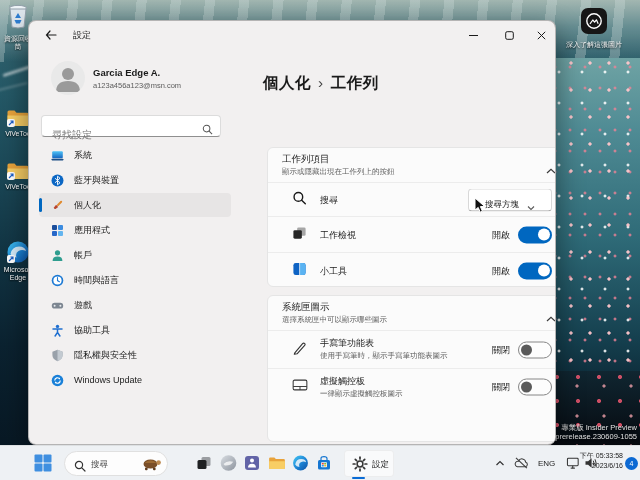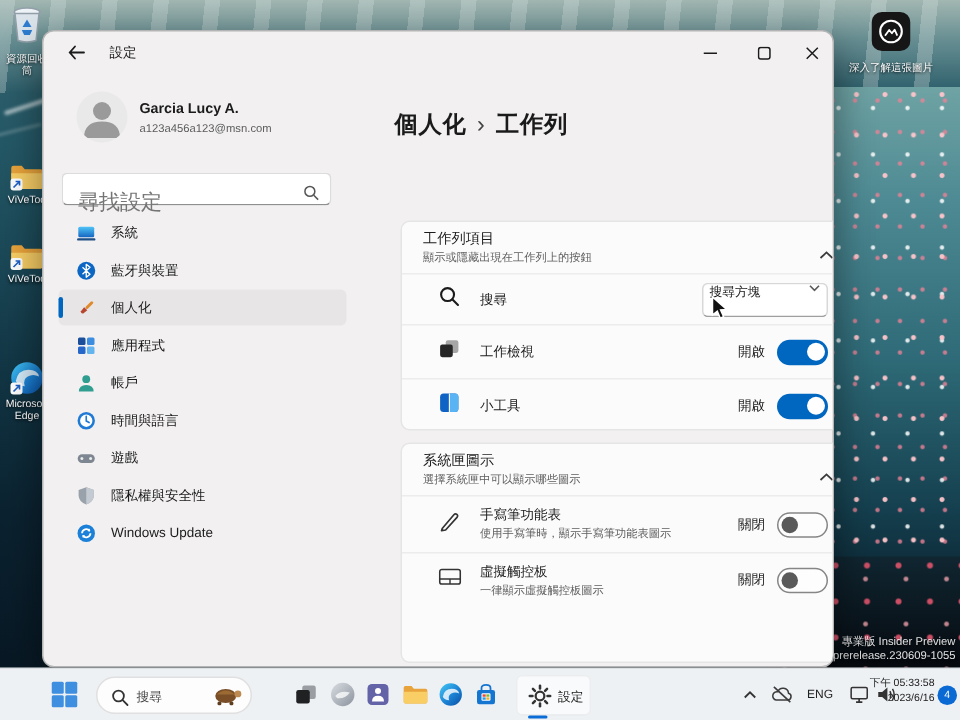--- a/index.html
+++ b/index.html
@@ -43,21 +43,21 @@
   .backbtn{position:absolute;left:10px;top:5px;width:24px;height:18px;border-radius:4px;display:flex;align-items:center;justify-content:center;}
   .wtitle{position:absolute;left:44px;top:8px;font-size:9px;color:#1b1b1b;}
   .wc{position:absolute;top:0;width:32px;height:28px;display:flex;align-items:center;justify-content:center;}
   .wc.min{left:428px}.wc.max{left:464px}.wc.close{left:496px}
 
   
   .avatar{position:absolute;left:22px;top:40px;width:34px;height:34px;border-radius:50%;background:#e9e9e9;overflow:hidden;}
   .pname{position:absolute;left:64px;top:46px;font-size:9.5px;font-weight:700;color:#1b1b1b;}
   .pmail{position:absolute;left:64px;top:60px;font-size:7.5px;color:#5c5c5c;}
   .sbox{position:absolute;left:12px;top:94px;width:180px;height:22px;background:#fff;border:1px solid #dcdcdc;border-bottom-color:#8f8f8f;border-radius:4px;}
-  .sbox input{position:absolute;left:8px;top:1px;width:150px;height:34px;border:none;outline:none;font-size:14px;color:#333;background:transparent;}
+  .sbox input{position:absolute;left:8px;top:1px;width:150px;height:34px;border:none;outline:none;font-size:10px;color:#333;background:transparent;}
   .sbox .mag{position:absolute;right:7px;top:5px;}
   .nav{position:absolute;left:10px;top:122px;width:192px;}
   .navitem{position:relative;height:24px;margin-bottom:1px;display:flex;align-items:center;gap:10px;padding-left:12px;border-radius:4px;}
   .navitem.sel{background:#e7e5e5;}
   .navitem .acc{position:absolute;left:0;top:5px;width:3px;height:14px;border-radius:2px;background:#0067c0;}
   .navitem .nlabel{font-size:9px;color:#1b1b1b;}
   .navitem svg{flex:0 0 auto;}
 
   
   .h1{position:absolute;left:234px;top:52px;font-size:15.5px;font-weight:600;color:#1a1a1a;letter-spacing:.5px;}
@@ -76,22 +76,22 @@
   .srow .rl{position:absolute;left:52px;font-size:9px;color:#1b1b1b;}
   .srow .rs{position:absolute;left:52px;font-size:7.5px;color:#606060;}
   .srow .one{top:50%;transform:translateY(-50%);}
   .state{position:absolute;right:58px;top:50%;transform:translateY(-50%);font-size:9px;color:#1b1b1b;}
   .tgl{position:absolute;right:16px;top:50%;transform:translateY(-50%);width:34px;height:17px;border-radius:9px;}
   .tgl.on{background:#0067c0;}
   .tgl.on .knob{position:absolute;right:2.5px;top:2.5px;width:12px;height:12px;border-radius:50%;background:#fff;}
   .tgl.off{background:#fdfdfd;border:1px solid #868686;}
   .tgl.off .knob{position:absolute;left:2px;top:2px;width:11px;height:11px;border-radius:50%;background:#5a5a5a;}
   .dd{position:absolute;right:16px;top:50%;transform:translateY(-50%);height:23px;background:#fff;
-    border:1px solid #d8d8d8;border-bottom-color:#9f9f9f;border-radius:4px;display:flex;align-items:flex-start;
-    justify-content:space-between;padding:0 4px;}
+    border:1px solid #d8d8d8;border-bottom-color:#9f9f9f;border-radius:4px;display:flex;align-items:flex-end;
+    justify-content:space-between;padding:0 16px;}
   .dd .dv{font-size:8.5px;color:#1b1b1b;white-space:nowrap;}
 
   .cursor{position:absolute;left:474px;top:197px;z-index:9;}
 
   
   .taskbar{position:absolute;left:0;bottom:0;width:640px;height:35px;background:#eef1f4;border-top:1px solid rgba(0,0,0,.07);z-index:8;}
   .tbi{position:absolute;top:50%;transform:translateY(-50%);display:flex;align-items:center;justify-content:flex-start;}
   .tsearch{position:absolute;left:64px;top:5px;width:104px;height:25px;background:#fdfdfd;border:1px solid #e0e0e0;border-radius:13px;}
   .tsearch .tq{position:absolute;left:26px;top:7px;font-size:8.5px;color:#4a4a4a;}
   .tsearch .mag{position:absolute;left:9px;top:6px;}
@@ -216,21 +216,21 @@
           </svg>
       </div>
     </div>
 
     <div class="avatar">
       <svg width="34" height="34" viewBox="0 0 34 34">
         <circle cx="17" cy="13" r="6" fill="#9a9a9a"></circle>
         <path d="M5 31 Q5 20 17 20 Q29 20 29 31 Z" fill="#9a9a9a"></path>
       </svg>
     </div>
-    <div class="pname">Garcia Lucy A.</div>
+    <div class="pname">Garcia Edge A.</div>
     <div class="pmail">a123a456a123@msn.com</div>
 
     <div class="sbox">
       <input placeholder="尋找設定" style="">
       <span class="mag">
         <svg width="11" height="11" viewBox="0 0 12 12">
             <circle cx="5" cy="5" r="3.6" stroke="#555" stroke-width="1.1" fill="none"></circle>
             <line x1="7.8" y1="7.8" x2="11" y2="11" stroke="#555" stroke-width="1.1"></line>
           </svg>
       </span>
@@ -291,20 +291,27 @@
         </svg>
         <span class="nlabel">時間與語言</span>
       </div>
       <div class="navitem">
         <svg width="13" height="13" viewBox="0 0 13 13">
           <rect x="0.8" y="3.8" width="11.4" height="5.8" rx="2.9" fill="#7d8691"></rect>
           <circle cx="3.6" cy="6.7" r="1" fill="#e8ecef"></circle>
             <circle cx="9.4" cy="6.7" r="1" fill="#e8ecef"></circle>
         </svg>
         <span class="nlabel">遊戲</span>
+      </div>
+      <div class="navitem">
+        <svg width="13" height="13" viewBox="0 0 13 13">
+          <circle cx="6.5" cy="2.4" r="1.7" fill="#1f6fd0"></circle>
+          <path d="M2 5 H11 M6.5 5 V8.4 M6.5 8.4 L4.1 12 M6.5 8.4 L8.9 12" stroke="#1f6fd0" stroke-width="1.5" fill="none" stroke-linecap="round"></path>
+        </svg>
+        <span class="nlabel">協助工具</span>
       </div>
       <div class="navitem">
         <svg width="13" height="13" viewBox="0 0 13 13">
           <path d="M6.5 0.8 L11.6 2.7 V6.1 Q11.6 10.3 6.5 12.3 Q1.4 10.3 1.4 6.1 V2.7 Z" fill="#99a1aa"></path>
           <path d="M6.5 0.8 L11.6 2.7 V6.1 Q11.6 10.3 6.5 12.3 Z" fill="#c3cad1"></path>
         </svg>
         <span class="nlabel">隱私權與安全性</span>
       </div>
       <div class="navitem">
         <svg width="13" height="13" viewBox="0 0 13 13">

